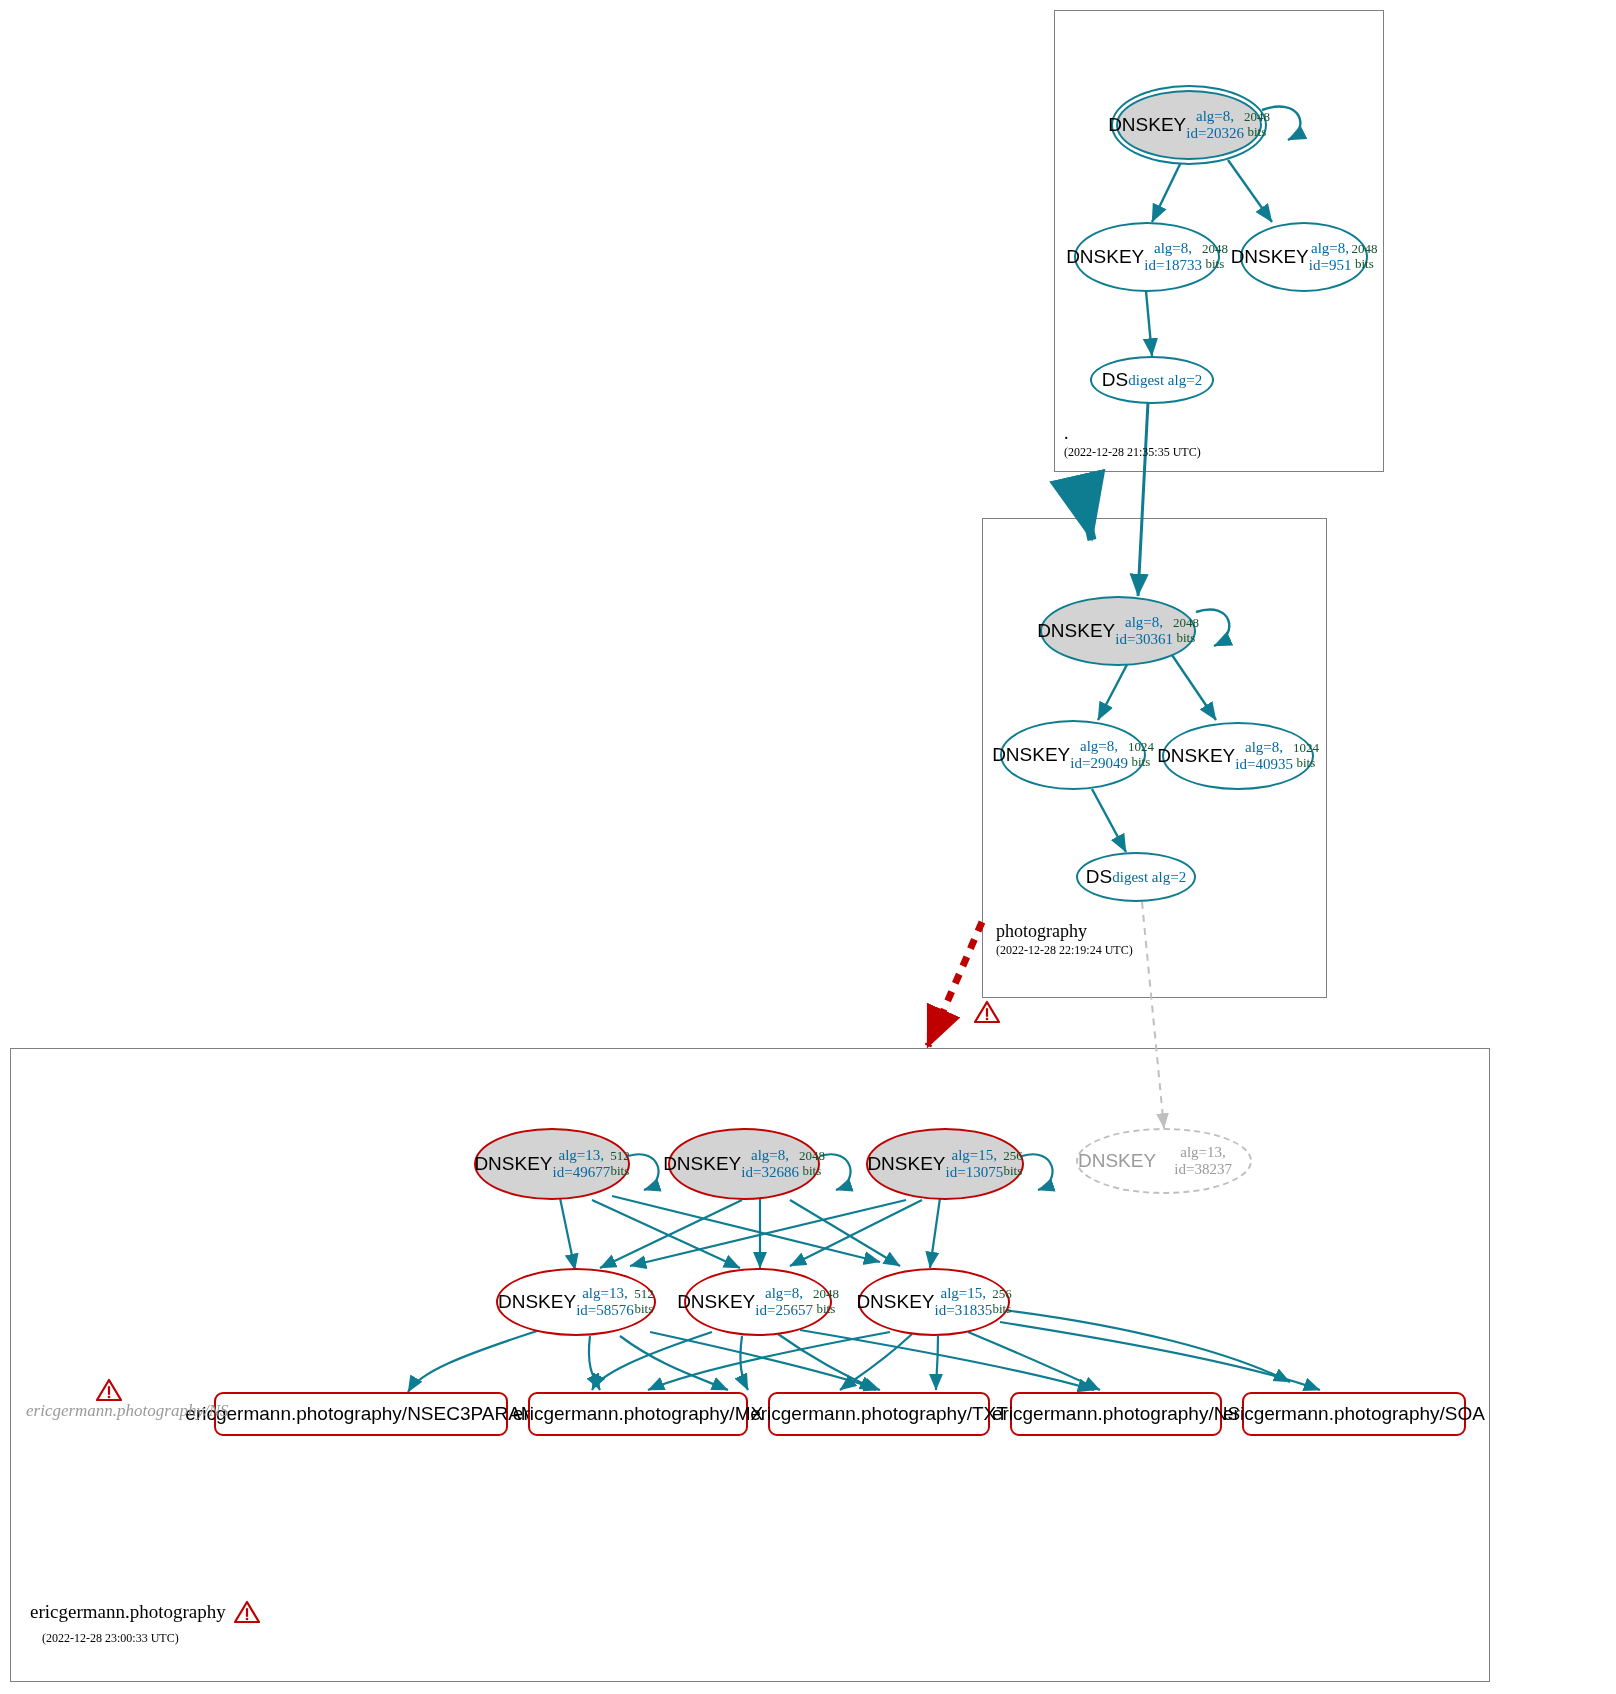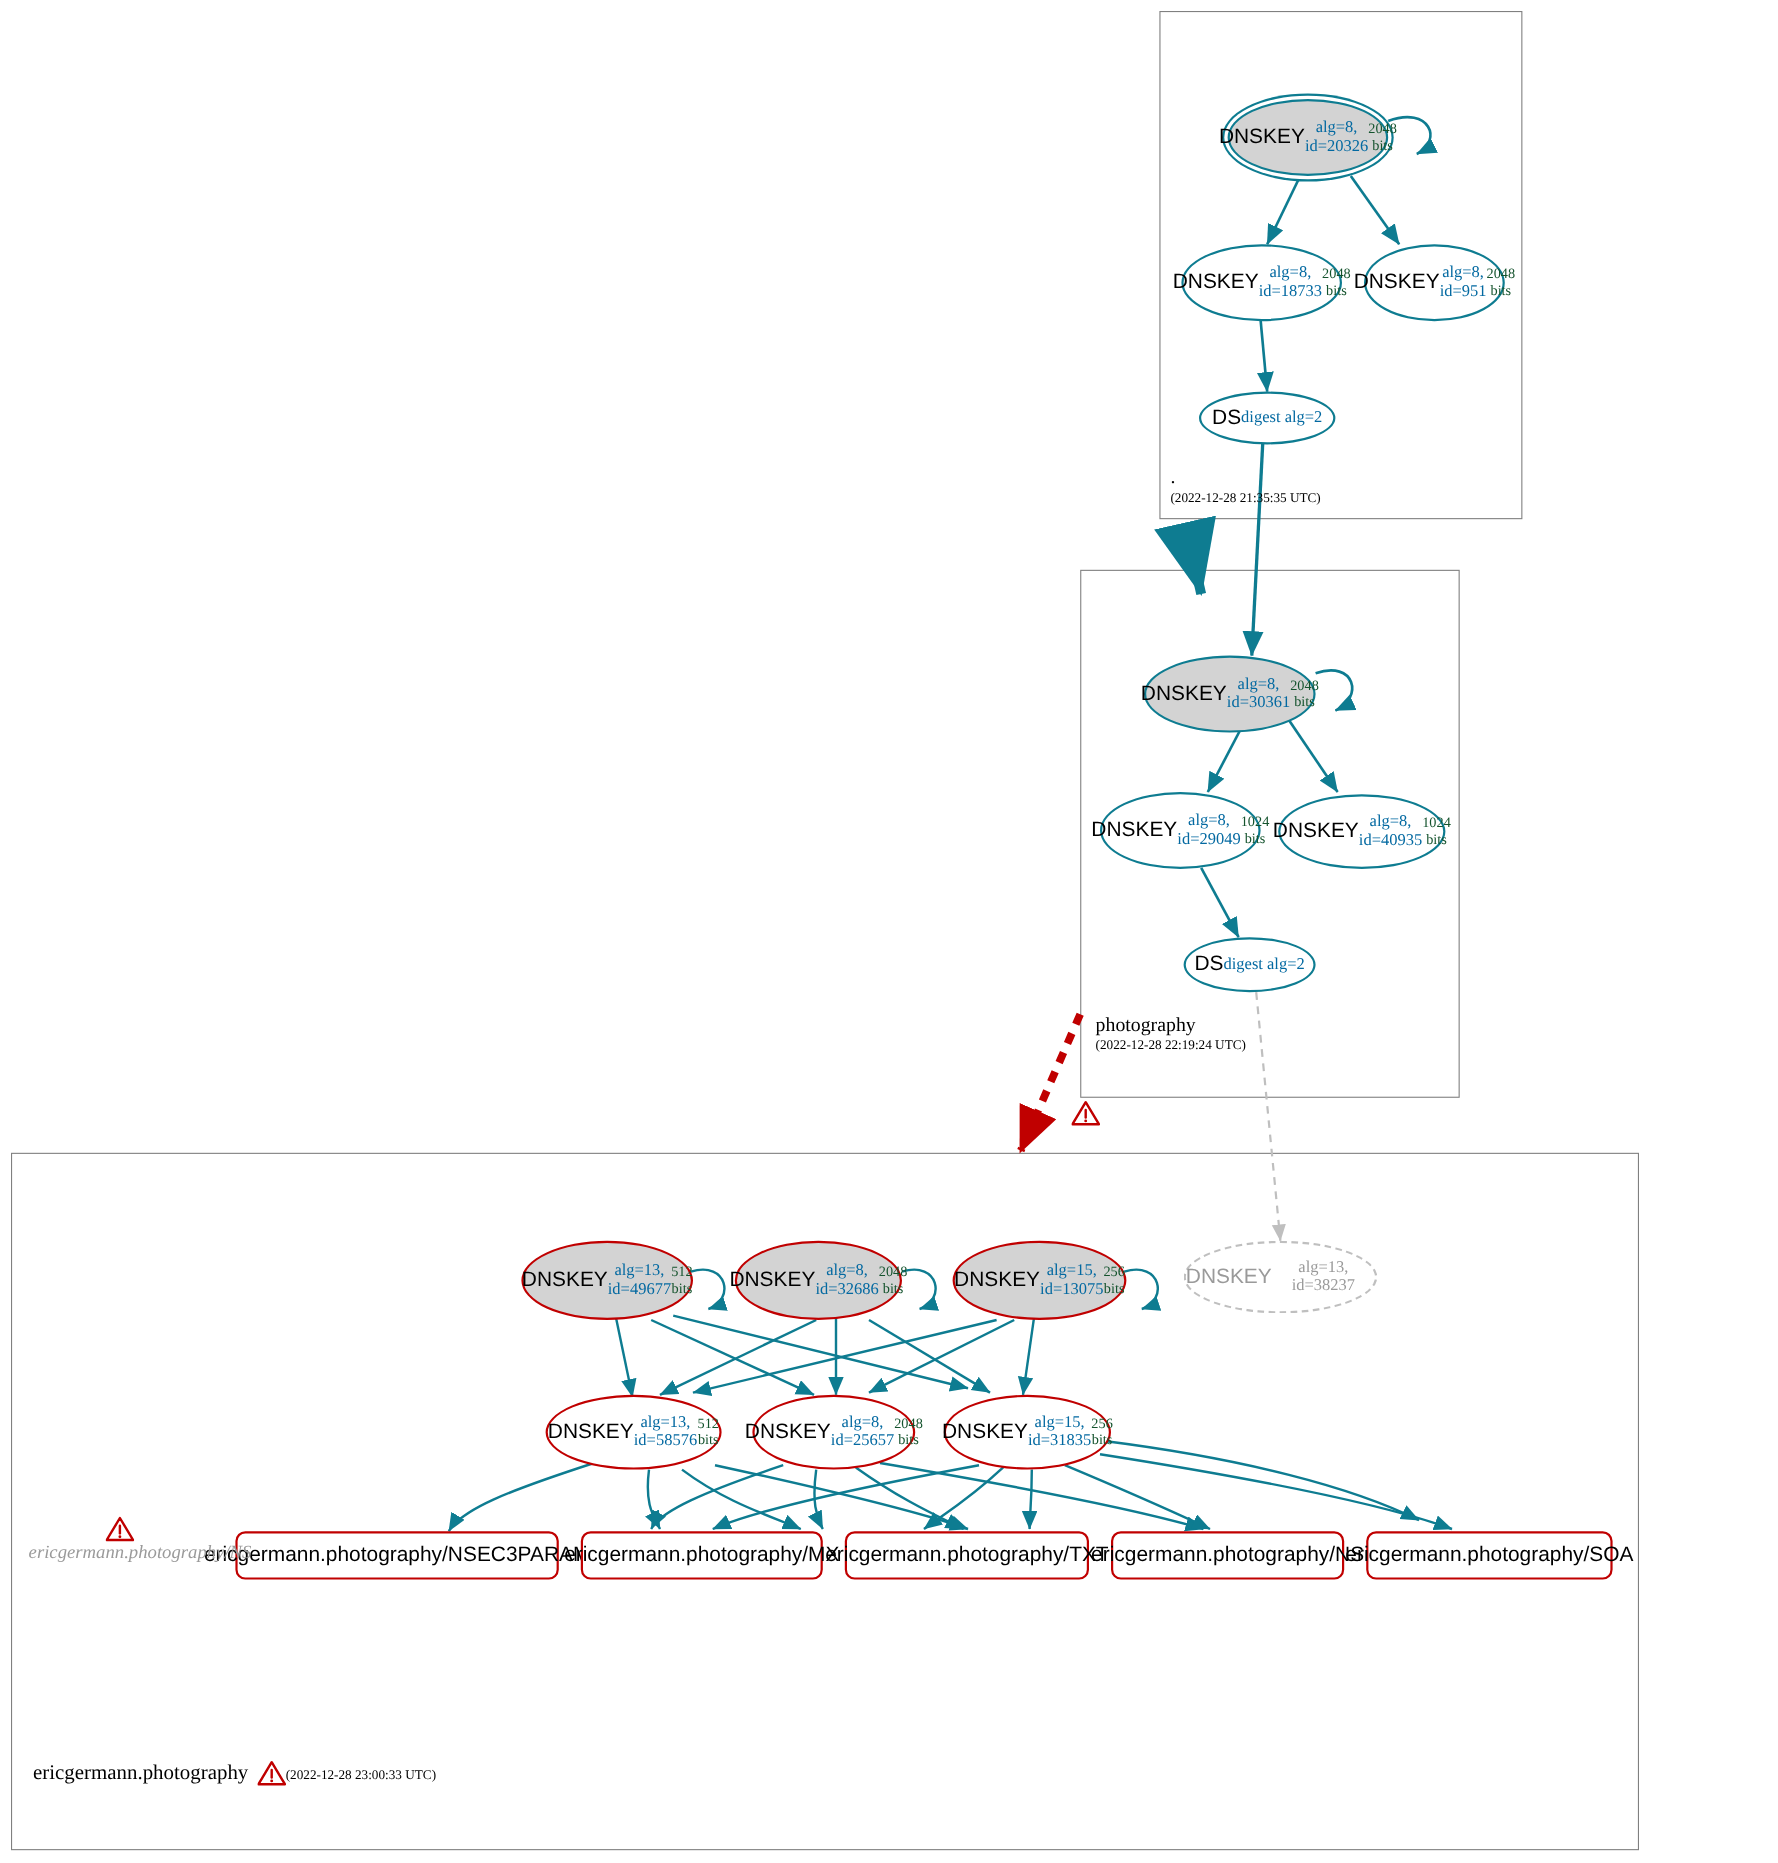--- a/index.html
+++ b/index.html
@@ -27,21 +27,21 @@
   .rrbox{position:absolute;border:2px solid #c00000;border-radius:9px;background:#fff;
          display:flex;align-items:center;justify-content:center;box-sizing:border-box;
          font-family:"Liberation Sans", sans-serif;font-size:19px;color:#000;}
 
   .zlabel{position:absolute;font-family:"Liberation Serif", serif;color:#000;}
   .zlabel .nm{font-size:18px;line-height:1.25;}
   .zlabel .ts{font-size:12px;line-height:1.25;}
   .zlabel.muted .nm{color:#9a9a9a;font-style:italic;font-size:17px;}
 
   .warn{position:absolute;width:26px;height:24px;}
-  .bottomlabel{position:absolute;display:flex;flex-direction:row;}
+  .bottomlabel{position:absolute;display:flex;flex-direction:column;}
   .bl-row{display:flex;align-items:center;gap:8px;}
 </style>
 </head>
 <body>
 
 <div id="stage">
 
   <div class="zonebox" style="left:1054px;top:10px;width:330px;height:462px;"></div>
   <div class="zonebox" style="left:982px;top:518px;width:345px;height:480px;"></div>
   <div class="zonebox" style="left:10px;top:1048px;width:1480px;height:634px;"></div>
@@ -256,18 +256,18 @@
     <div class="bl-row">
       <span class="zlabel" style="position:relative;left:0;top:0;">
         <span class="nm" style="font-size:19px;">ericgermann.photography</span>
       </span>
       <svg style="width:26px;height:24px;" viewBox="0 0 26 24">
         <path d="M13,2 L25,22 L1,22 Z" fill="#ffffff" stroke="#c00000" stroke-width="2.2" stroke-linejoin="round"></path>
         <path d="M13,9 L13,16" stroke="#c00000" stroke-width="2.2" stroke-linecap="round"></path>
         <circle cx="13" cy="19" r="1.3" fill="#c00000"></circle>
       </svg>
     </div>
-    <div class="zlabel" style="position:relative;left:0;top:4px;">
+    <div class="zlabel" style="position:relative;left:12px;top:4px;">
       <span class="ts">(2022-12-28 23:00:33 UTC)</span>
     </div>
   </div>
 
 </div>
 
 </body></html>

